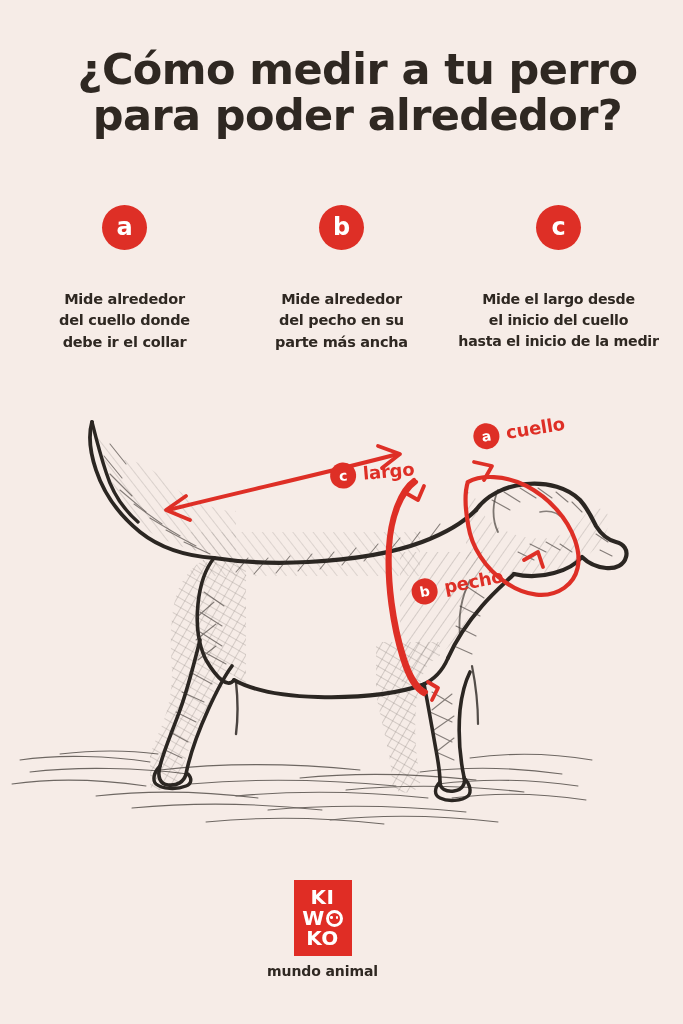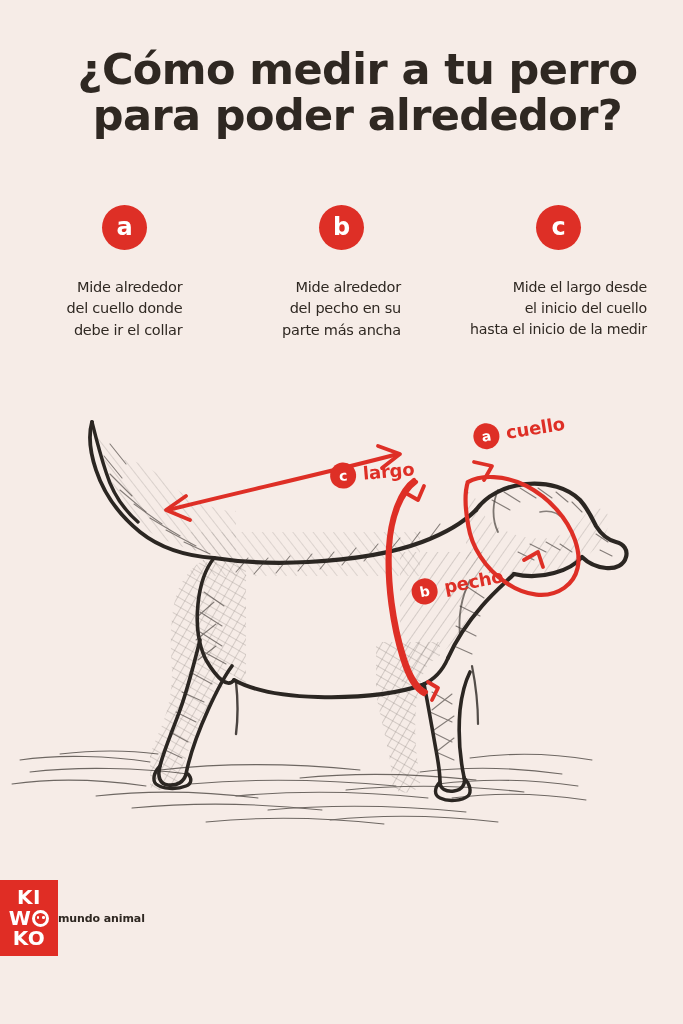--- a/index.html
+++ b/index.html
@@ -64,25 +64,25 @@
     align-items: center;
     justify-content: center;
     font-family: "DejaVu Sans", sans-serif;
     font-weight: 700;
     font-size: 24px;
     line-height: 1;
     padding-bottom: 2px;
     box-sizing: border-box;
   }
   .step-desc {
-    margin-top: 27px;
-    text-align: right;
+    margin-top: 39px;
+    text-align: center;
     color: #2f2822;
     font-family: "DejaVu Sans", sans-serif;
-    font-weight: 400;
+    font-weight: 700;
     font-size: 14.5px;
     line-height: 1.48;
     white-space: pre-line;
     letter-spacing: -0.25px;
   }
   .step-c .step-desc { font-size: 14.2px; }
 
   
   .illustration {
     position: absolute;
@@ -130,20 +130,21 @@
   #label-largo  { left: 330px; top: 460px; transform: rotate(-5deg); }
   #label-pecho  { left: 411px; top: 572px; transform: rotate(-11deg); }
 
   
   .logo-wrap {
     position: absolute;
     left: 0;
     top: 880px;
     width: 645px;
     display: flex;
+    flex-direction: column;
     align-items: center;
   }
   .logo-mark {
     width: 58px;
     height: 76px;
     background: #e02d25;
     display: flex;
     flex-direction: column;
     align-items: center;
     justify-content: center;
@@ -178,25 +179,25 @@
     position: absolute;
     top: 3px;
     width: 2.6px;
     height: 2.6px;
     border-radius: 50%;
     background: #ffffff;
   }
   .logo-row .paw-o::before { left: 1.5px; }
   .logo-row .paw-o::after  { right: 1.5px; }
   .logo-tag {
-    margin-top: 1px;
+    margin-top: 7px;
     color: #2f2822;
     font-family: "DejaVu Sans", sans-serif;
     font-weight: 700;
-    font-size: 11px;
+    font-size: 14px;
     letter-spacing: -0.1px;
   }
 </style>
 </head>
 <body>
 
 <div id="page">
 
   <div class="title">
     <span class="line line1">¿Cómo medir a tu perro</span>

